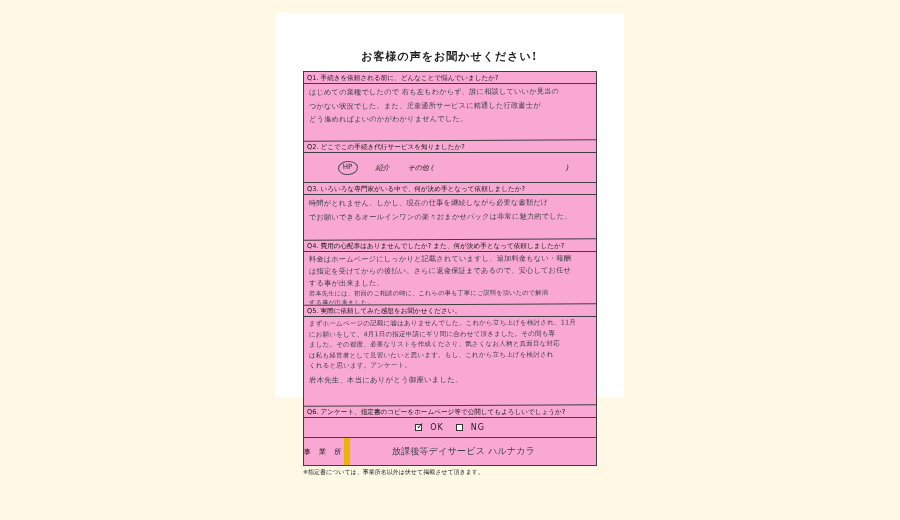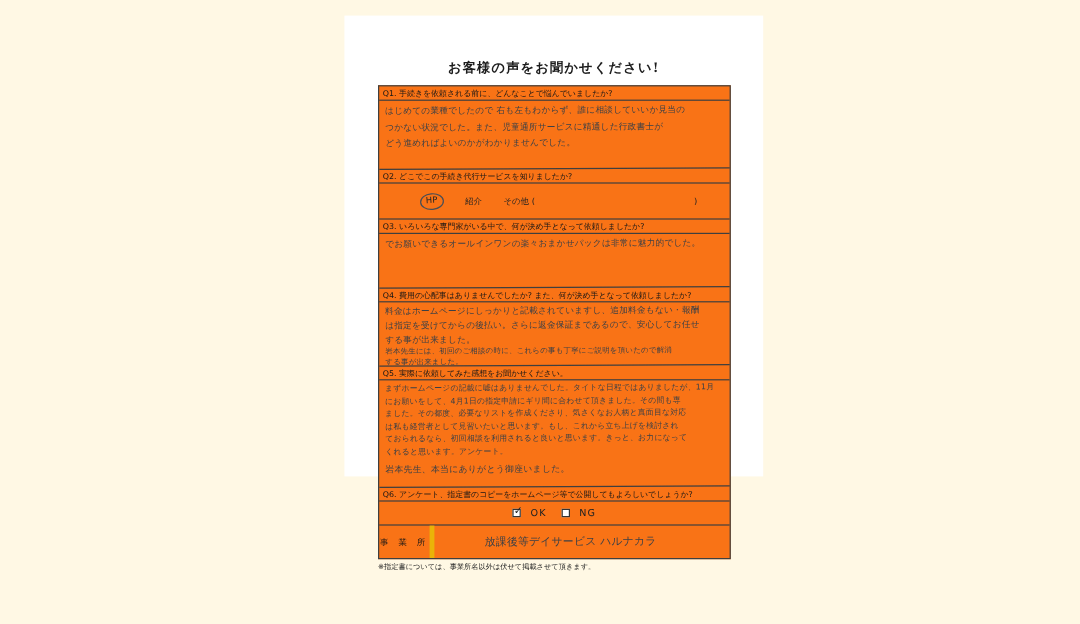--- a/index.html
+++ b/index.html
@@ -1,32 +1,32 @@
 <!DOCTYPE html>
 <html><head>
 <meta charset="utf-8">
 <style>
   * { margin:0; padding:0; box-sizing:border-box; }
   html,body { width:900px; height:520px; overflow:hidden; }
   body { background:#FFF8E4; font-family:"DejaVu Sans", sans-serif; position:relative; }
 
   .paper {
-    position:absolute; left:287px; top:13px; width:349px; height:384px;
+    position:absolute; left:275px; top:13px; width:349px; height:384px;
     background:#FFFFFF;
   }
 
   .title {
     margin-top:36px; text-align:center;
     font-size:11px; font-weight:bold; color:#1d1d1d; letter-spacing:1px;
     font-family:"DejaVu Serif", serif;
   }
 
   .qtable {
     position:absolute; left:28px; top:58px; width:294px;
-    border:1px solid #3f3f3f; background:#f97316;
+    border:1px solid #3f3f3f; background:#f9a8d4;
   }
 
   .qh {
     height:12px; padding:2px 3px 0 3px;
     font-size:6.6px; line-height:9px; color:#161616;
     border-bottom:1px solid #3f3f3f;
     white-space:nowrap; overflow:hidden;
     font-family:"DejaVu Sans", sans-serif;
   }
   .ans { border-bottom:1px solid #3f3f3f; padding:1px 5px; overflow:hidden; }
@@ -43,36 +43,36 @@
   .a5 { height:89px; }
   .a5 .hl { font-size:6.5px; line-height:10.6px; }
   .a5 .thanks { font-size:7.4px; line-height:13px; padding-top:2px; }
   .a6 { height:20px; display:flex; align-items:center; justify-content:center; gap:8px; }
 
   .hp-circle {
     display:inline-block; border:1.3px solid #4a4e55; border-radius:50%;
     padding:2px 4px 3px 4px; font-size:7px; color:#222; line-height:7px;
     transform:rotate(-4deg);
   }
-  .opt { font-size:7px; color:#222; margin-left:18px; white-space:nowrap; }
+  .opt { font-size:7px; color:#222; margin-left:18px; white-space:nowrap;font-style:italic; }
   .paren { margin-left:auto; margin-right:22px; }
 
   .cb {
     width:7px; height:7px; border:1px solid #333; display:inline-block;
     position:relative; background:#fff;
   }
   .cb .tick {
     position:absolute; left:0px; top:-3px; font-size:9px; color:#222; line-height:9px;
   }
   .cblbl { font-size:8px; color:#222; letter-spacing:1px; margin-right:4px; }
   .cblbl:last-child { margin-right:0; }
 
   .office { height:27px; display:flex; align-items:stretch; }
   .office-label {
-    width:46px; border-right:4px solid #eab308;
+    width:46px; border-right:6px solid #eab308;
     display:flex; align-items:center; justify-content:center;
     font-size:7px; color:#161616; letter-spacing:3px; white-space:nowrap;
   }
   .office-value {
     flex:1; display:flex; align-items:center; padding-left:42px;
     font-size:9px; white-space:nowrap; overflow:hidden;
   }
 
   .footnote {
     position:absolute; left:28px; top:455px;
@@ -98,39 +98,39 @@
     <div class="qh">Q2. どこでこの手続き代行サービスを知りましたか?</div>
     <div class="ans a2">
       <span class="hp-circle">HP</span>
       <span class="opt">紹介</span>
       <span class="opt">その他 (</span>
       <span class="opt paren">)</span>
     </div>
 
     <div class="qh">Q3. いろいろな専門家がいる中で、何が決め手となって依頼しましたか?</div>
     <div class="ans a3 hand">
+      <div class="hl">時間がとれません。しかし、現在の仕事を継続しながら必要な書類だけ</div>
       <div class="hl">でお願いできるオールインワンの楽々おまかせパックは非常に魅力的でした。</div>
     </div>
 
     <div class="qh">Q4. 費用の心配事はありませんでしたか? また、何が決め手となって依頼しましたか?</div>
     <div class="ans a4 hand">
       <div class="hl">料金はホームページにしっかりと記載されていますし、追加料金もない・報酬</div>
       <div class="hl">は指定を受けてからの後払い。さらに返金保証まであるので、安心してお任せ</div>
       <div class="hl">する事が出来ました。</div>
       <div class="hl note">岩本先生には、初回のご相談の時に、これらの事も丁寧にご説明を頂いたので解消</div>
       <div class="hl note">する事が出来ました。</div>
     </div>
 
     <div class="qh">Q5. 実際に依頼してみた感想をお聞かせください。</div>
     <div class="ans a5 hand">
-      <div class="hl">まずホームページの記載に嘘はありませんでした。タイトな日程ではありましたが、11月</div>
+      <div class="hl">まずホームページの記載に嘘はありませんでした。これから立ち上げを検討され、11月</div>
       <div class="hl">にお願いをして、4月1日の指定申請にギリ間に合わせて頂きました。その間も専</div>
       <div class="hl">ました。その都度、必要なリストを作成くださり、気さくなお人柄と真面目な対応</div>
       <div class="hl">は私も経営者として見習いたいと思います。もし、これから立ち上げを検討され</div>
-      <div class="hl">ておられるなら、初回相談を利用されると良いと思います。きっと、お力になって</div>
       <div class="hl">くれると思います。アンケート。</div>
       <div class="hl thanks">岩本先生、本当にありがとう御座いました。</div>
     </div>
 
     <div class="qh">Q6. アンケート、指定書のコピーをホームページ等で公開してもよろしいでしょうか?</div>
     <div class="ans a6">
       <span class="cb">
           <span class="tick">✓</span>
         </span>
       <span class="cblbl">OK</span>

